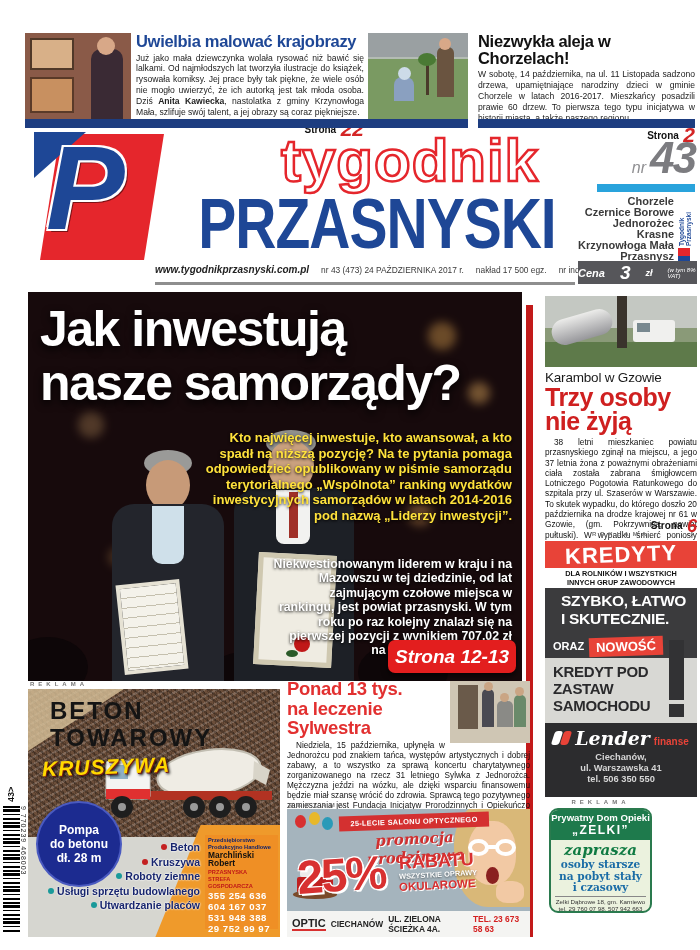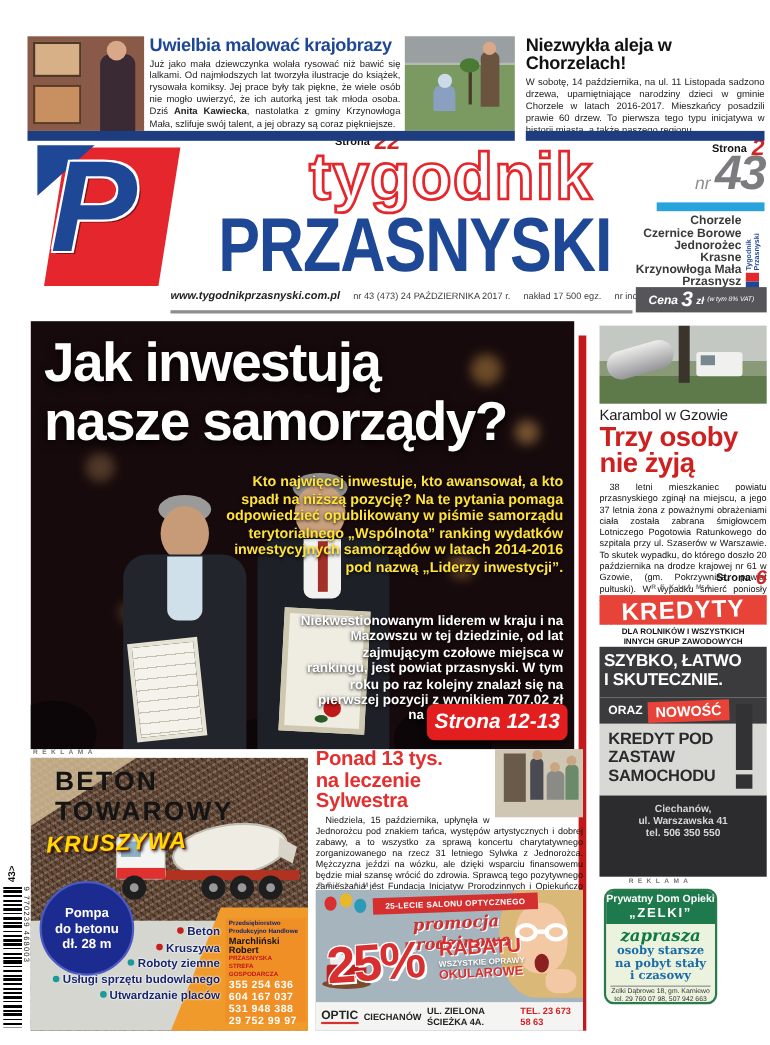--- a/index.html
+++ b/index.html
@@ -61,21 +61,21 @@
   .towns { left:540px; top:196px; width:134px; text-align:right; font-size:11px; font-weight:600; line-height:10.9px; color:#3a3a3a; }
   .vert-logo { left:678px; top:196px; width:17px; height:68px; }
   .vert-logo .vt { writing-mode:vertical-rl; transform:rotate(180deg); font-size:6.5px; font-weight:800; color:#1e4796; height:50px; }
   .vert-logo .f1 { width:12px; height:8px; background:#e5262c; margin-top:2px; }
   .vert-logo .f2 { width:12px; height:8px; background:#1e4796; }
 
   .infobar { left:155px; top:264px; width:420px; display:flex; gap:12px; align-items:baseline; white-space:nowrap; }
   .infobar .web { font-size:10px; font-weight:800; font-style:italic; color:#222; }
   .infobar .seg { font-size:8.4px; color:#3a3a3a; }
   .price { left:578px; top:261px; width:119px; height:23px; background:#56565a; color:#fff;
-    display:flex; align-items:center; justify-content:center; gap:3px; font-style:italic; }
+    display:flex; align-items:center; justify-content:center; gap:15px; font-style:italic; }
   .price .pl { font-size:11px; font-weight:800; }
   .price .pa { font-size:19px; font-weight:900; }
   .price .pc { font-size:9px; font-weight:800; }
   .price .pn { font-size:6px; }
   .grayrule { left:155px; top:282px; width:420px; height:3px; background:#8e8e8e; }
 
   
   .mphoto { left:28px; top:292px; width:494px; height:389px; background:#170a0c; overflow:hidden; }
   .bk { position:absolute; border-radius:50%; filter:blur(5px); opacity:.55; }
   .crowd { position:absolute; border-radius:50%; background:#0d0608; }
@@ -118,21 +118,21 @@
   .crash-body { left:545px; top:437px; width:152px; font-size:8.3px; line-height:1.24; text-align:justify; color:#111; text-indent:9px; }
   .crash-strona { left:545px; top:515px; width:152px; text-align:right; }
   .crash-strona .n { font-size:18px; }
   .reklama { font-size:6px; letter-spacing:4px; color:#777; font-weight:600; }
 
   
   .kredyty { left:545px; top:541px; width:152px; height:256px; }
   .k-head { height:27px; background:#e84338; display:flex; align-items:center; justify-content:center; }
   .k-head span { font-size:22px; font-weight:900; color:#fff; letter-spacing:1px; transform:rotate(-2deg); }
   .k-sub { height:20px; background:#fff; text-align:center; font-size:7.3px; font-weight:800; line-height:9.4px; padding-top:1px; color:#111; }
-  .k-slog { height:46px; background:#3b3b3d; color:#fff; font-size:15.5px; font-weight:900; line-height:18px; padding:4px 0 0 4px; letter-spacing:-.3px; }
+  .k-slog { height:46px; background:#3b3b3d; color:#fff; font-size:15.5px; font-weight:900; line-height:18px; padding:4px 0 0 16px; letter-spacing:-.3px; }
   .k-orazrow { height:24px; background:#3b3b3d; display:flex; align-items:center; gap:5px; padding-left:8px; }
   .k-oraz { color:#fff; font-size:11px; font-weight:800; }
   .k-now { background:#e84338; color:#fff; font-size:13px; font-weight:900; padding:2px 7px; transform:rotate(-2deg); }
   .k-offer { height:65px; background:#d8d8d4; position:relative; padding:5px 0 0 8px; font-size:15px; font-weight:900; color:#2a2a2c; line-height:17px; letter-spacing:-.3px; }
   .exc-bar { position:absolute; right:13px; top:-18px; width:15px; height:60px; background:#323234; }
   .exc-dot { position:absolute; right:13px; top:46px; width:15px; height:13px; background:#323234; }
   .k-brand { height:74px; background:#2c2c2e; text-align:center; padding-top:4px; }
   .l-row { display:flex; align-items:baseline; justify-content:center; gap:4px; }
   .l-ic { position:relative; width:18px; height:14px; align-self:center; }
   .l-ic i { position:absolute; width:8px; height:14px; border-radius:3px; display:block; }
@@ -369,20 +369,28 @@
       <span class="k-now">NOWOŚĆ</span>
     </div>
     <div class="k-offer">
       <div>KREDYT POD</div>
       <div>ZASTAW</div>
       <div>SAMOCHODU</div>
       <div class="exc-bar"></div>
       <div class="exc-dot"></div>
     </div>
     <div class="k-brand">
+      <div class="l-row">
+        <span class="l-ic">
+            <i class="w"></i>
+            <i class="r"></i>
+          </span>
+        <span class="l-name">Lender</span>
+        <span class="l-sub">finanse</span>
+      </div>
       <div class="k-addr">
         <div>Ciechanów,</div>
         <div>ul. Warszawska 41</div>
         <div>tel. 506 350 550</div>
       </div>
     </div>
   </div>
 
   <div class="abs reklama" style="left:549px; top:799px; width:103px; text-align:center;">REKLAMA</div>
 

